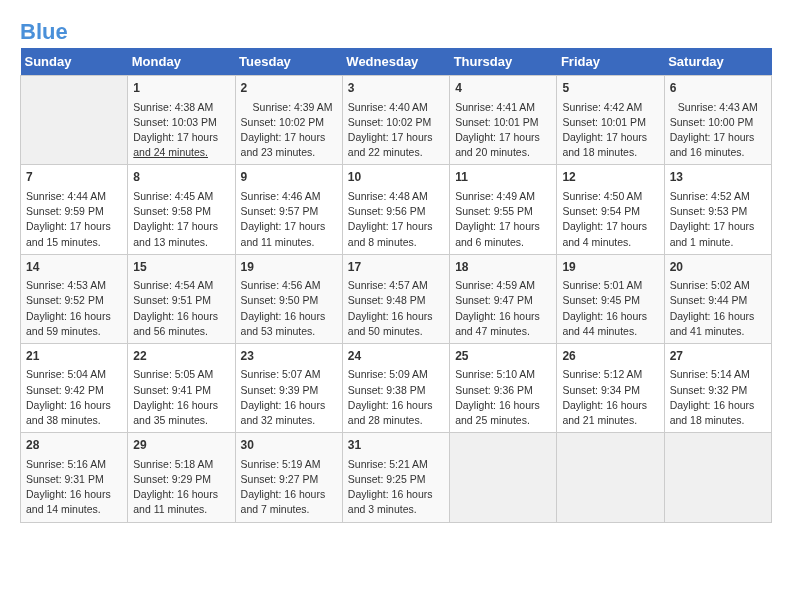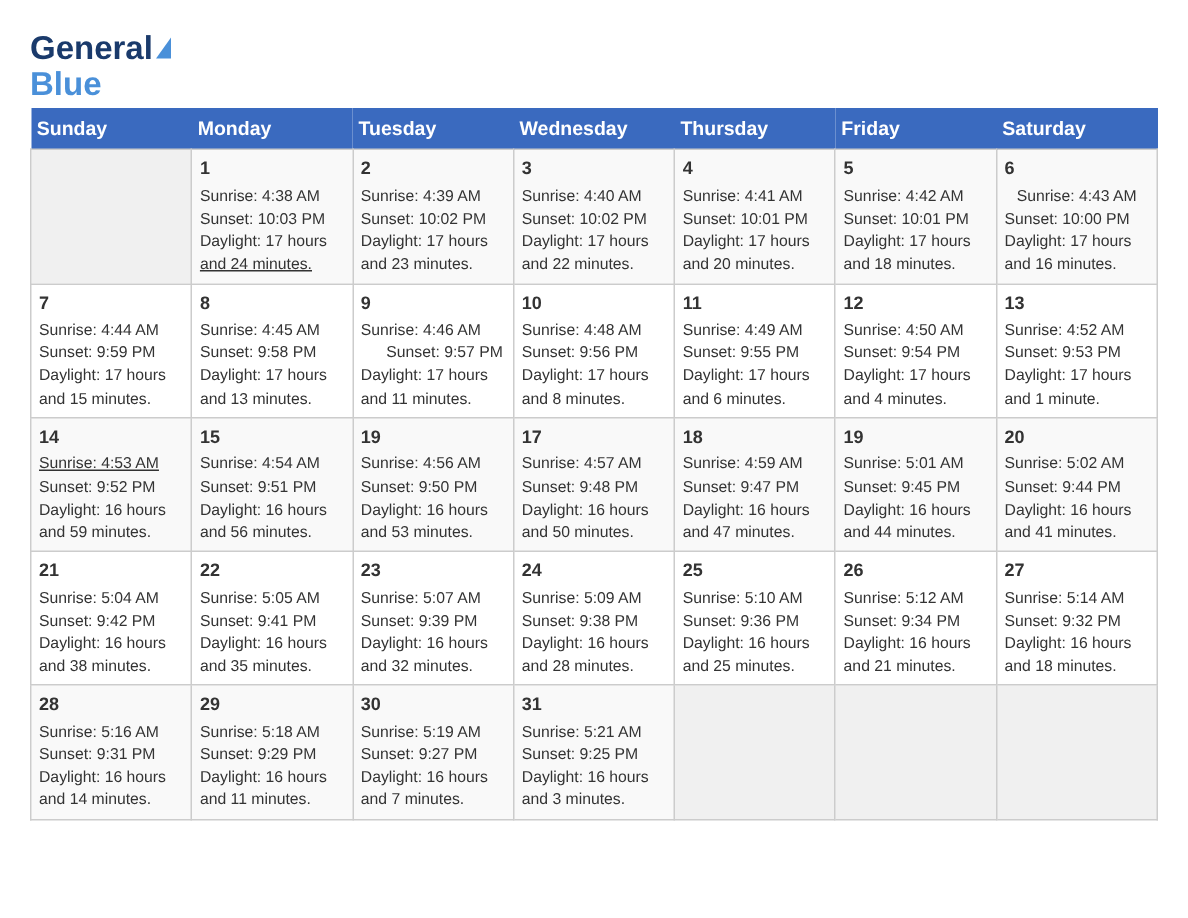--- a/index.html
+++ b/index.html
@@ -87,24 +87,20 @@
     }
     .empty-cell {
       background: #f0f0f0 !important;
     }
   </style>
 </head>
 <body>
 
 <div class="header">
   <div class="logo">
-    <div style="display:flex; align-items:center;">
-      <span class="logo-text">General</span>
-      <span class="logo-triangle"></span>
-    </div>
     <span class="logo-text" style="color:#4a90d9;">Blue</span>
   </div>
   <div style="text-align:right;">
     <div class="month-title"></div>
     <div class="subtitle"></div>
   </div>
 </div>
 
 <table>
   <thead>
@@ -123,21 +119,21 @@
         <td class="empty-cell"></td>
         <td>
           <span class="day-number">1</span>
           <span style="display: block;">Sunrise: 4:38 AM</span>
           <span style="display: block;">Sunset: 10:03 PM</span>
           <span style="display: block;">Daylight: 17 hours</span>
           <span style="display: block; text-decoration: underline;">and 24 minutes.</span>
         </td>
         <td>
           <span class="day-number">2</span>
-          <span style="display: block;">Sunrise: 4:39 AM</span>
+          <span style="display: block; margin-left: 12px;">Sunrise: 4:39 AM</span>
           <span style="display: block;">Sunset: 10:02 PM</span>
           <span style="display: block;">Daylight: 17 hours</span>
           <span style="display: block;">and 23 minutes.</span>
         </td>
         <td>
           <span class="day-number">3</span>
           <span style="display: block;">Sunrise: 4:40 AM</span>
           <span style="display: block;">Sunset: 10:02 PM</span>
           <span style="display: block;">Daylight: 17 hours</span>
           <span style="display: block;">and 22 minutes.</span>
@@ -175,21 +171,21 @@
         <td>
           <span class="day-number">8</span>
           <span style="display: block;">Sunrise: 4:45 AM</span>
           <span style="display: block;">Sunset: 9:58 PM</span>
           <span style="display: block;">Daylight: 17 hours</span>
           <span style="display: block;">and 13 minutes.</span>
         </td>
         <td>
           <span class="day-number">9</span>
           <span style="display: block;">Sunrise: 4:46 AM</span>
-          <span style="display: block; margin-left: 17px;">Sunset: 9:57 PM</span>
+          <span style="display: block;">Sunset: 9:57 PM</span>
           <span style="display: block;">Daylight: 17 hours</span>
           <span style="display: block;">and 11 minutes.</span>
         </td>
         <td>
           <span class="day-number">10</span>
           <span style="display: block;">Sunrise: 4:48 AM</span>
           <span style="display: block;">Sunset: 9:56 PM</span>
           <span style="display: block;">Daylight: 17 hours</span>
           <span style="display: block;">and 8 minutes.</span>
         </td>
@@ -211,21 +207,21 @@
           <span class="day-number">13</span>
           <span style="display: block;">Sunrise: 4:52 AM</span>
           <span style="display: block;">Sunset: 9:53 PM</span>
           <span style="display: block;">Daylight: 17 hours</span>
           <span style="display: block;">and 1 minute.</span>
         </td>
       </tr>
       <tr>
         <td>
           <span class="day-number">14</span>
-          <span style="display: block; text-decoration: underline;">Sunrise: 4:53 AM</span>
+          <span style="display: block;">Sunrise: 4:53 AM</span>
           <span style="display: block;">Sunset: 9:52 PM</span>
           <span style="display: block;">Daylight: 16 hours</span>
           <span style="display: block;">and 59 minutes.</span>
         </td>
         <td>
           <span class="day-number">15</span>
           <span style="display: block;">Sunrise: 4:54 AM</span>
           <span style="display: block;">Sunset: 9:51 PM</span>
           <span style="display: block;">Daylight: 16 hours</span>
           <span style="display: block;">and 56 minutes.</span>

